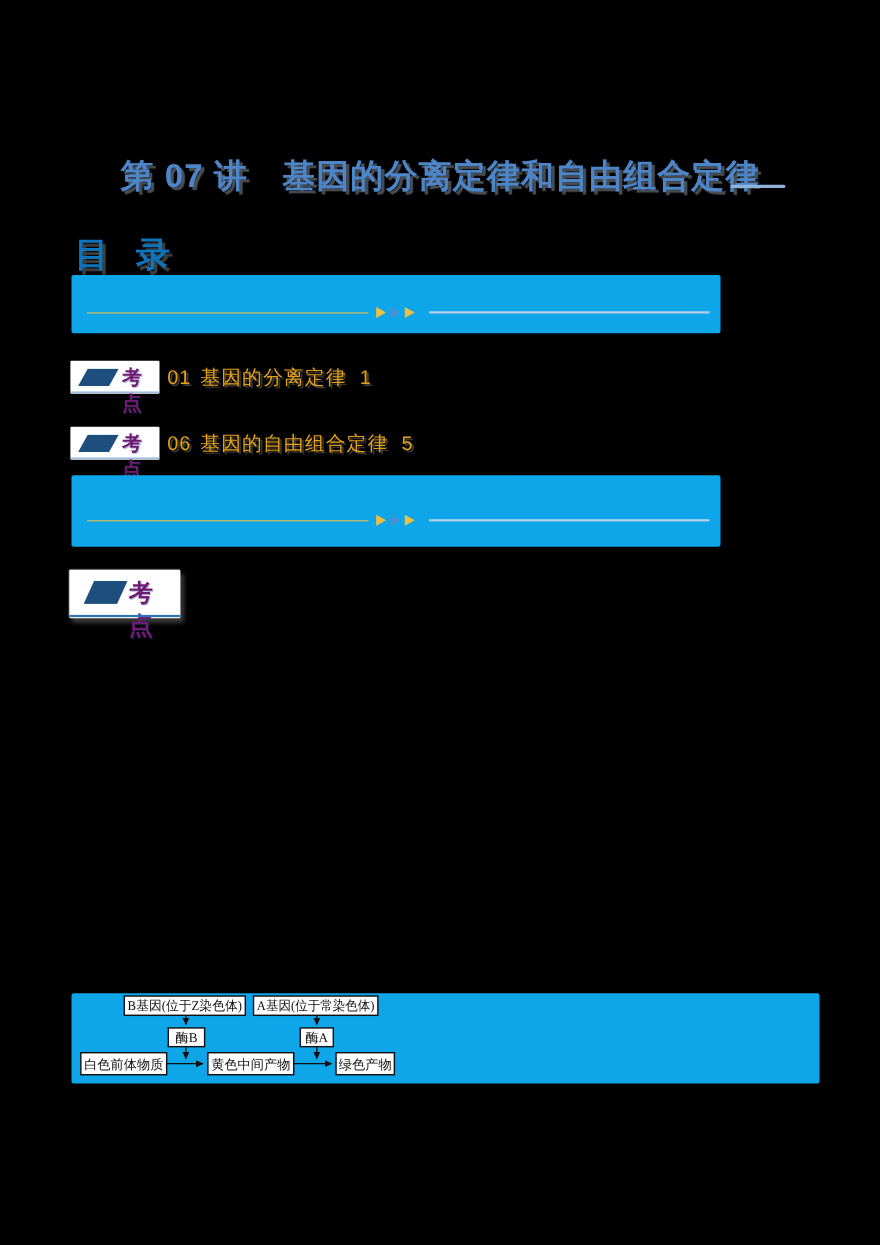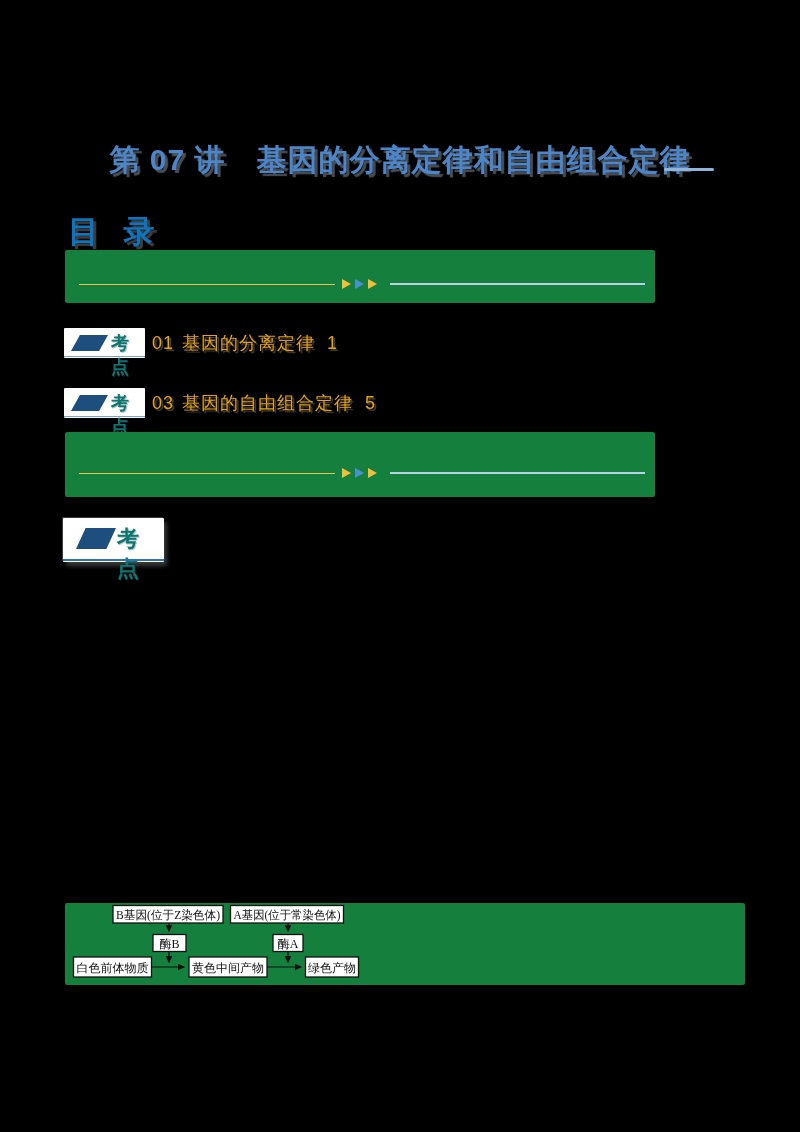--- a/index.html
+++ b/index.html
@@ -18,21 +18,21 @@
     position:absolute;left:664px;top:168px;width:50px;height:3px;
     background:#8fb4dc;border-radius:2px;
   }
   
   .toc-heading{
     position:absolute;left:68px;top:211px;
     font-size:31px;font-weight:bold;letter-spacing:8px;
     color:#0d74bd;text-shadow:3px 3px 1px #3f3f3f;text-align:center;
   }
   
-  .panel{position:absolute;background:#15803d;border-radius:2px;text-decoration:underline;}
+  .panel{position:absolute;background:#0ea5e9;border-radius:2px;text-decoration:underline;}
   .panel-top{left:65px;top:250px;width:590px;height:53px;}
   .panel-bottom{left:65px;top:432px;width:590px;height:65px;}
   .diagram-panel{left:65px;top:903px;width:680px;height:82px;}
   
   .dline{position:absolute;display:block;}
   .dline-yellow{left:14px;width:256px;height:1px;background:#edc14b;}
   .dline-blue{left:325px;width:255px;height:2px;background:#b9cfe8;}
   .panel-top .dline-yellow{top:34px;}
   .panel-top .dline-blue{top:33px;}
   .panel-bottom .dline-yellow{top:41px;}
@@ -55,21 +55,21 @@
   .badge-lg{left:63px;top:518px;width:101px;height:44px;
     box-shadow:3px 4px 4px rgba(105,105,105,.55),-1px -1px 0 rgba(150,150,150,.4);}
   .badge-lg::after{height:2px;background:#2d74b5;}
   .badge-lg .badge-shape{position:absolute;left:13px;top:10px;width:40px;height:21px;}
   .badge-lg .badge-text{position:absolute;left:54px;top:6px;font-size:22px;}
   .badge-shape{
     display:block;background:#1d4e7e;
     clip-path:polygon(24% 0,100% 0,76% 100%,0 100%);
   }
   .badge-text{
-    font-family:"Liberation Serif",serif;font-weight:bold;color:#0f766e;
+    font-family:"Liberation Serif",serif;font-weight:bold;color:#701a75;
     letter-spacing:2px;text-shadow:1px 1px 0 rgba(29,78,126,.35);
   }
   
   .toc-entry-text{
     position:absolute;left:152px;
     font-size:18px;font-weight:normal;letter-spacing:1px;
     color:#e5a217;text-shadow:2px 2px 1px #49443c;cursor:pointer;
   }
   .toc-entry-1{top:331px;}
   .toc-entry-2{top:391px;}
@@ -111,21 +111,21 @@
   </div>
   <div class="toc-entry-text toc-entry-1">
     <span class="toc-num">01</span><span class="toc-label">基因的分离定律</span><span class="toc-page">1</span>
   </div>
 
   <div class="badge badge-sm badge-2">
     <span class="badge-shape"></span>
     <span class="badge-text">考点</span>
   </div>
   <div class="toc-entry-text toc-entry-2">
-    <span class="toc-num">03</span><span class="toc-label">基因的自由组合定律</span><span class="toc-page">5</span>
+    <span class="toc-num">06</span><span class="toc-label">基因的自由组合定律</span><span class="toc-page">5</span>
   </div>
 
   <div class="panel panel-bottom">
     <span class="dline dline-yellow"></span>
     <span class="tri t1"></span>
     <span class="tri tri-blue t2"></span>
     <span class="tri t3"></span>
     <span class="dline dline-blue"></span>
   </div>
 

